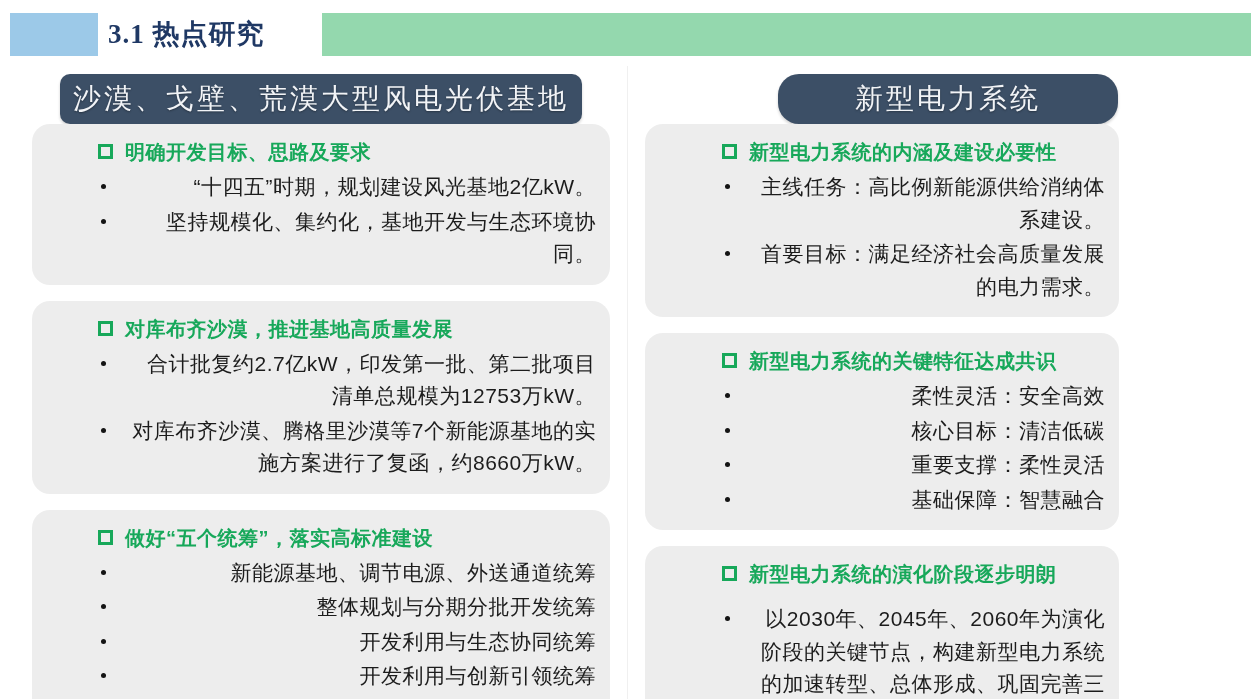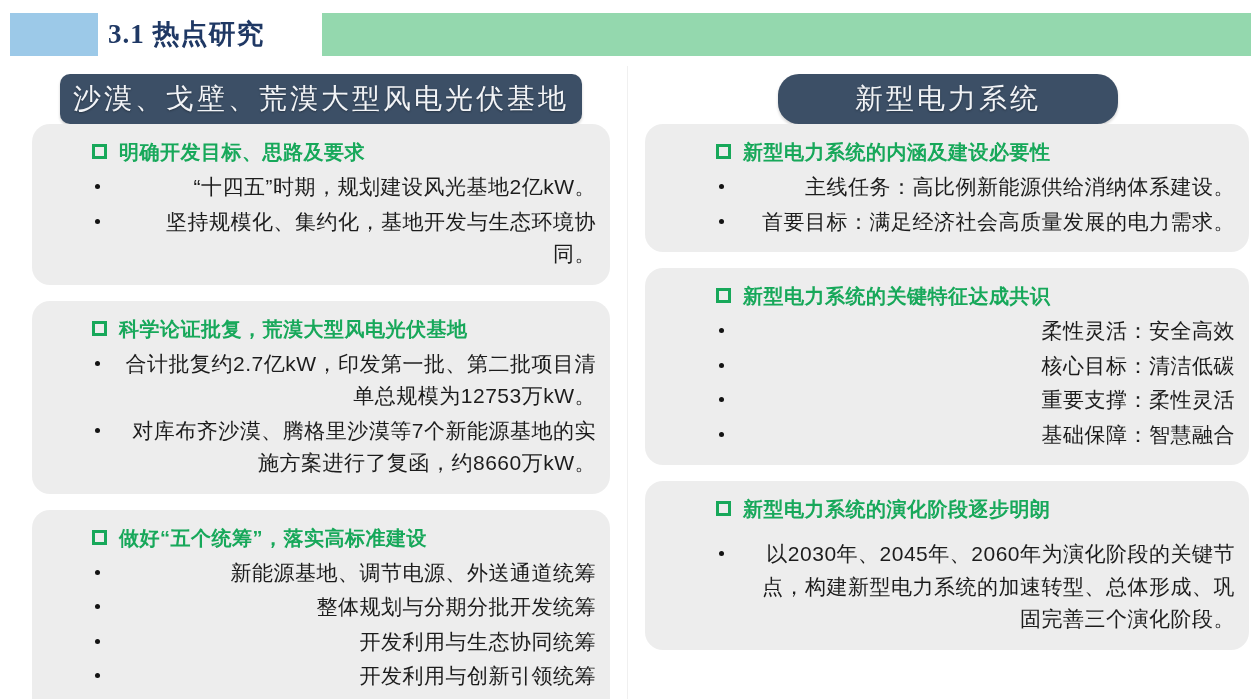--- a/index.html
+++ b/index.html
@@ -94,26 +94,26 @@
     margin: 8px 0 0 133px;
     width: 340px;
     border-radius: 21px;
   }
 
   
   .card {
     box-sizing: border-box;
     background: #ededed;
     border-radius: 18px;
-    padding: 10px 14px 12px 8px;
+    padding: 10px 14px 12px 14px;
     margin-bottom: 16px;
     overflow: hidden;
   }
   #col-left  .card { width: 578px; }
-  #col-right .card { width: 604px; }
+  #col-right .card { width: 474px; }
 
   .card-heading {
     display: flex;
     align-items: flex-start;
     color: #17a85a;
     font-weight: bold;
     font-size: 20px;
     letter-spacing: 0.5px;
     line-height: 1.45;
     margin: 4px 0 4px 0;
@@ -189,21 +189,21 @@
         <li class="bullet-item">
           <span class="dot"></span>
           <span class="btext">坚持规模化、集约化，基地开发与生态环境协同。</span>
         </li>
       </ul>
     </div>
 
     <div class="card">
       <div class="card-heading">
         <span class="box-marker"></span>
-        <span>科学论证批复，荒漠大型风电光伏基地</span>
+        <span>对库布齐沙漠，推进基地高质量发展</span>
       </div>
       <ul class="bullet-list">
         <li class="bullet-item">
           <span class="dot"></span>
           <span class="btext">合计批复约2.7亿kW，印发第一批、第二批项目清单总规模为12753万kW。</span>
         </li>
         <li class="bullet-item">
           <span class="dot"></span>
           <span class="btext">对库布齐沙漠、腾格里沙漠等7个新能源基地的实施方案进行了复函，约8660万kW。</span>
         </li>

